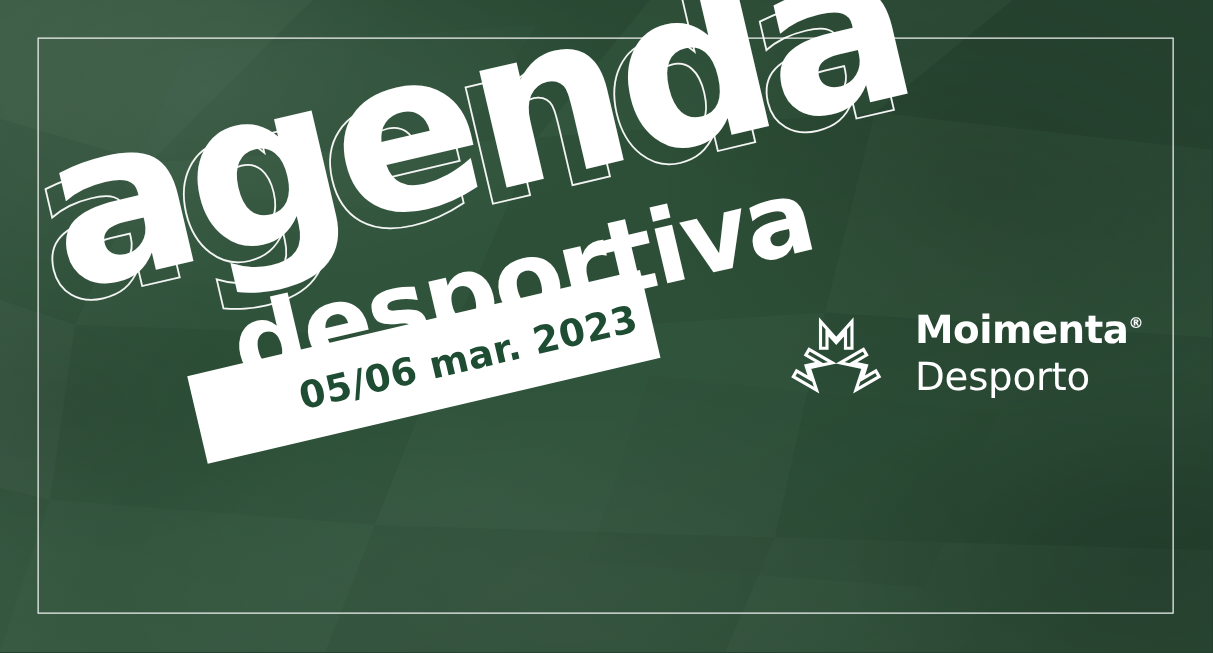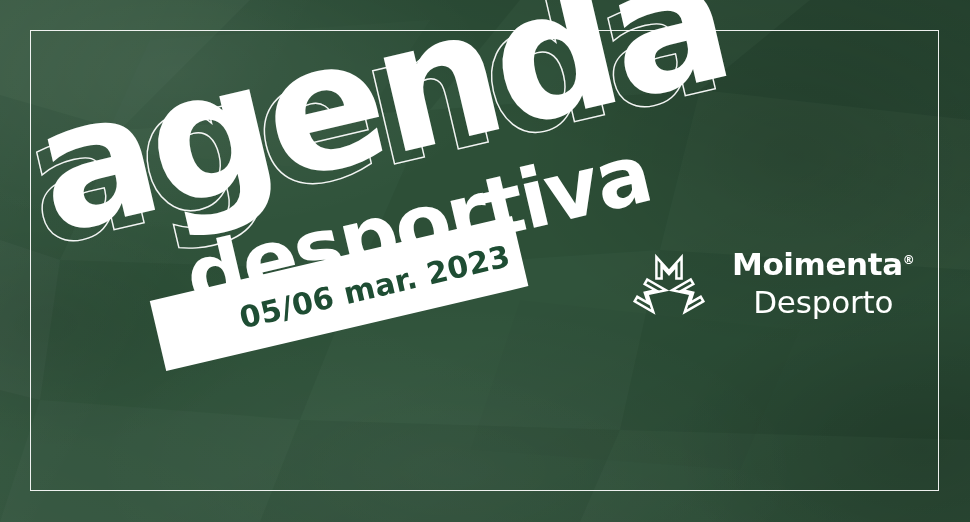--- a/index.html
+++ b/index.html
@@ -141,21 +141,20 @@
     line-height:1;
   }
   .logo-sub {
     font-family:"DejaVu Sans", sans-serif;
     font-weight:400;
     font-size:31px;
     letter-spacing:-.2px;
     color:#ffffff;
     white-space:nowrap;
     margin-top:7px;
-    text-align:center;
   }
 </style>
 </head>
 <body>
 
 <div id="poster">
 
   <div class="tex tex-a"></div>
   <div class="tex tex-b"></div>
   <svg class="tex tex-c" width="970" height="522" viewBox="0 0 970 522" preserveAspectRatio="none">

